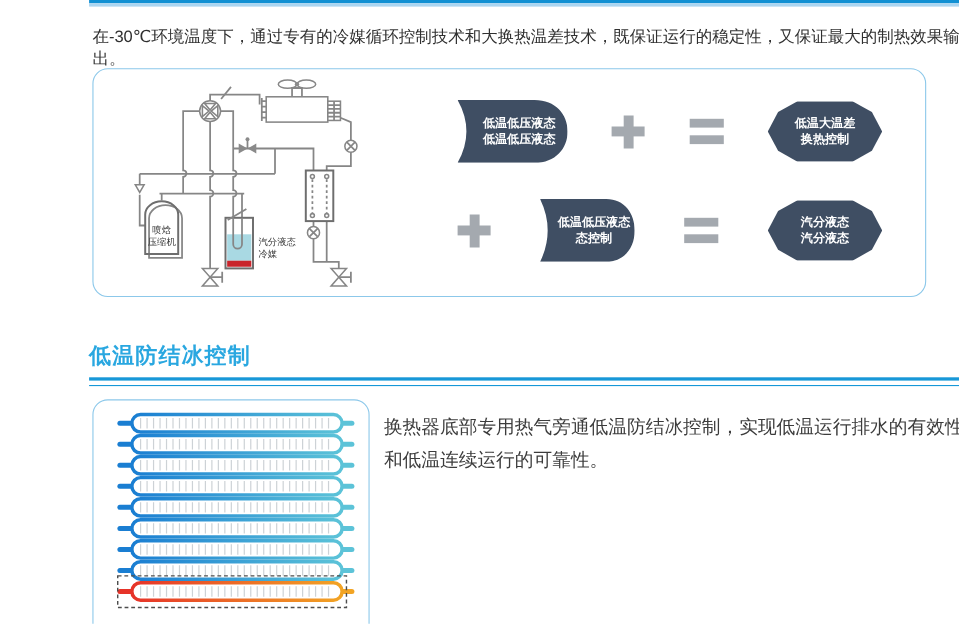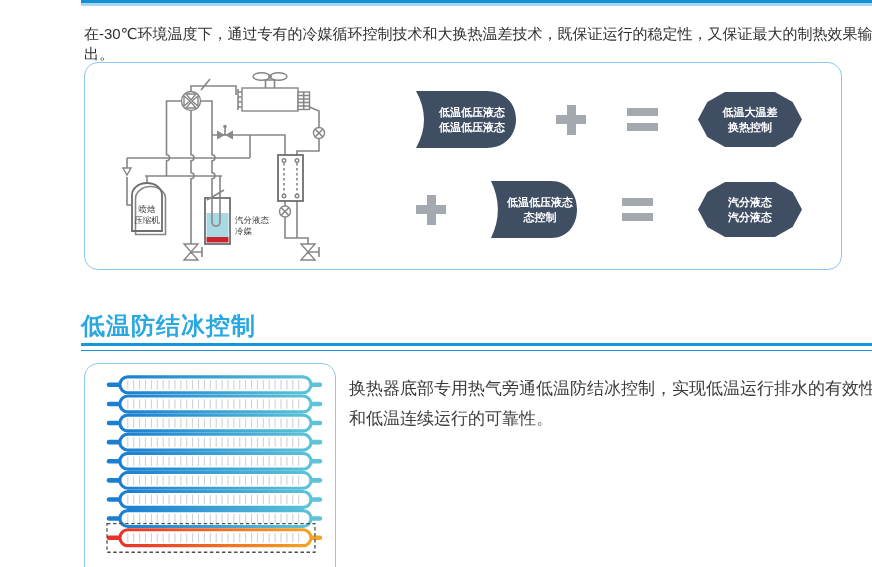--- a/index.html
+++ b/index.html
@@ -37,21 +37,21 @@
   .octagon{position:relative;width:104px;height:55px;background:var(--badge-dark);flex:0 0 auto;
     clip-path:polygon(0% 50%,9% 18%,26% 0%,74% 0%,91% 18%,100% 50%,91% 82%,74% 100%,26% 100%,9% 82%);}
   .op-plus{position:relative;width:30px;height:30px;flex:0 0 auto;}
   .op-plus i{position:absolute;background:var(--op-gray);display:block;}
   .op-plus .h{left:0;top:10.5px;width:30px;height:9px;}
   .op-plus .v{left:10.5px;top:0;width:9px;height:30px;}
   .op-eq{width:31px;height:23px;flex:0 0 auto;display:flex;flex-direction:column;justify-content:space-between;}
   .op-eq i{display:block;height:8px;background:var(--op-gray);}
 
   
-  .section-title{position:absolute;left:57px;top:310px;font-size:24px;font-weight:700;
+  .section-title{position:absolute;left:57px;top:310px;font-size:20px;font-weight:700;
     color:var(--accent);letter-spacing:1px;}
   .rule1{position:absolute;left:57px;right:0;top:343px;height:3.2px;background:var(--rule-blue);}
   .rule2{position:absolute;left:57px;right:0;top:349.5px;height:1.6px;background:var(--rule-blue);}
 
   
   #panel2{left:60px;top:363px;width:252px;height:262px;}
   #coil-svg{position:absolute;left:0;top:0;}
   .desc{position:absolute;left:325px;top:374px;width:536px;font-size:17px;color:#3c3c3c;
     line-height:1.75;}
 

